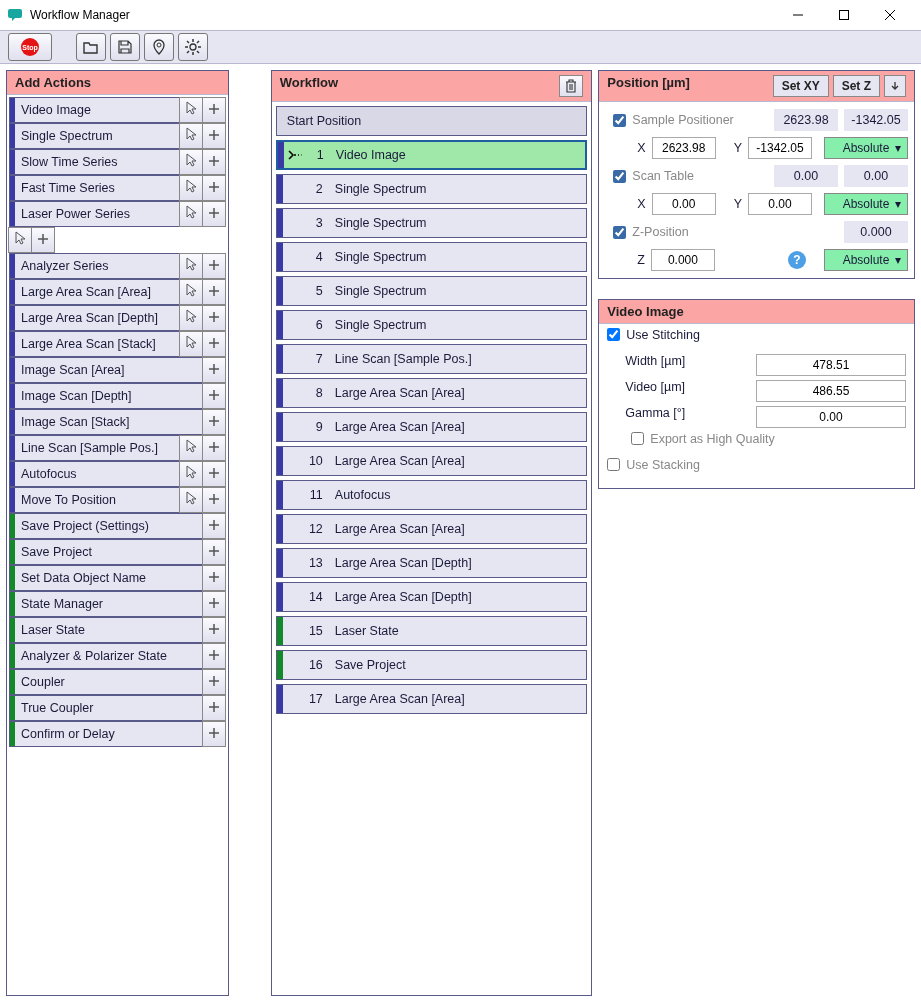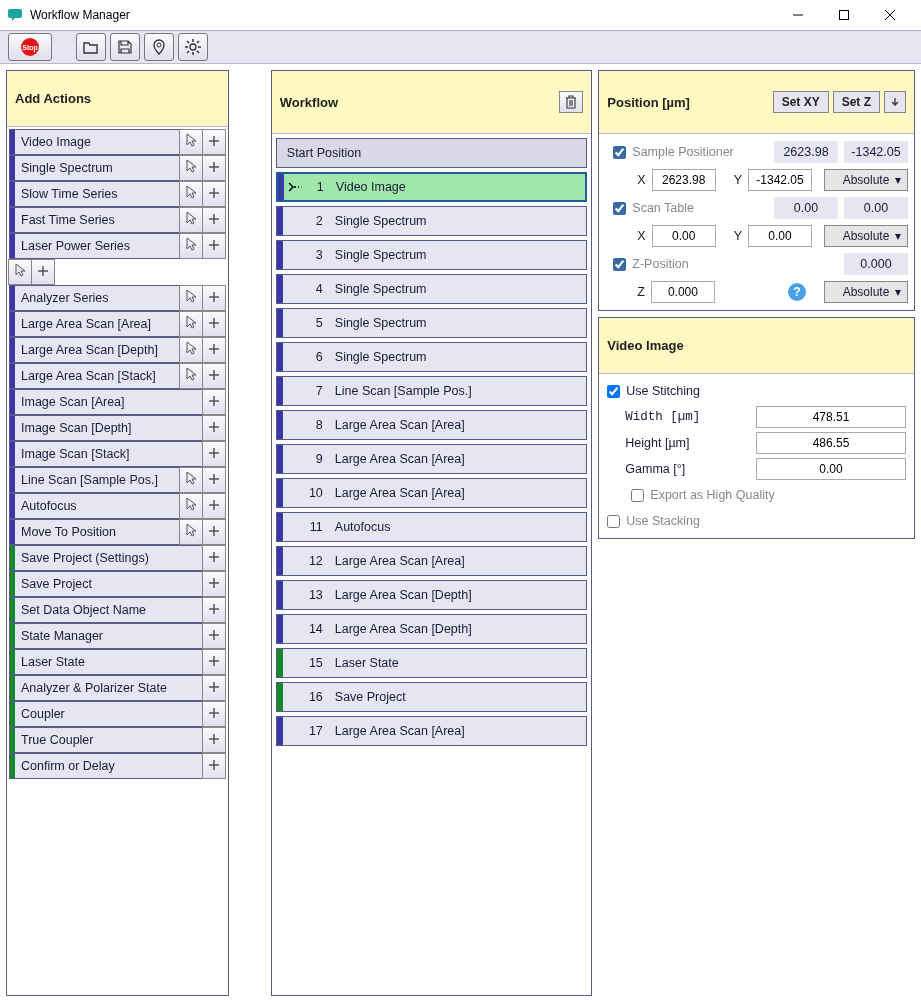--- a/index.html
+++ b/index.html
@@ -14,27 +14,27 @@
 
   
   .toolbar { height: 34px; background: #e6e6f2; border-top: 1px solid #b8b8d0; border-bottom: 1px solid #b8b8d0; display: flex; align-items: center; padding: 0 8px; gap: 4px; }
   .toolbar .tbtn { width: 30px; height: 28px; border: 1px solid #777; border-radius: 3px; background: linear-gradient(#fafafe,#e0e0ef); display: flex; align-items: center; justify-content: center; }
   .toolbar .gap { width: 16px; }
   .stop-circle { width: 18px; height: 18px; border-radius: 50%; background: #e41414; display: flex; align-items: center; justify-content: center; color: #fff; font-size: 7px; font-weight: bold; }
 
   
   .main { display: flex; gap: 6px; padding: 6px; height: calc(1002px - 30px - 34px); }
   .panel { border: 1px solid #5a5a8a; background: #fff; display: flex; flex-direction: column; }
-  .panel-header { background: #fef9c3; border-bottom: 1px solid #b8b8d0; padding: 20px 8px; font-weight: bold; font-size: 13px; color: #222; display: flex; align-items: center; }
+  .panel-header { background: #fca5a5; border-bottom: 1px solid #b8b8d0; padding: 4px 8px; font-weight: bold; font-size: 13px; color: #222; display: flex; }
   .panel-header .spacer { flex: 1; }
   .panel-body { flex: 1; overflow: auto; padding: 2px; }
 
   .col-left { width: 248px; }
   .col-mid { width: 358px; margin-left: 36px; }
-  .col-right { flex: 1; display: flex; flex-direction: column; gap: 6px; }
+  .col-right { flex: 1; display: flex; flex-direction: column; gap: 20px; }
 
   
   .action-row { display: flex; align-items: stretch; margin-bottom: 0px; height: 26px; }
   .action-item { flex: 1; border: 1px solid #5a5a8a; background: #e6e6f2; display: flex; align-items: center; font-size: 12.5px; color: #1a1a3a; }
   .action-item .stripe { width: 5px; height: 100%; }
   .stripe.blue { background: #3a3aa6; }
   .stripe.green { background: #128a2a; }
   .action-item .lbl { padding-left: 6px; }
   .action-btns { display: flex; }
   .sq-btn { width: 24px; height: 26px; border: 1px solid #888; background: linear-gradient(#fafafe,#e0e0ef); display: flex; align-items: center; justify-content: center; margin-left: -1px; }
@@ -51,27 +51,27 @@
   .wf-item .lbl { padding-left: 4px; }
   .trash-btn { width: 24px; height: 22px; border: 1px solid #888; background: linear-gradient(#fafafe,#e0e0ef); display: flex; align-items: center; justify-content: center; }
 
   
   .pos-body { padding: 4px 6px; font-size: 12.5px; color: #1a1a3a; }
   .pos-row { display: flex; align-items: center; height: 28px; gap: 6px; margin-left: 8px; }
   .pos-row .lbl { flex: 0 0 auto; }
   .pos-row input[type=checkbox] { accent-color: #3a6aa6; }
   .val-box { border: 1px solid #aaa; background: #fff; text-align: center; height: 22px; font-size: 12px; }
   .val-ro { background: #e6e6f2; border: none; text-align: center; height: 22px; display: inline-flex; align-items: center; justify-content: center; }
-  .combo { border: 1px solid #888; background: #e5e5e5; height: 22px; width: 84px; display: flex; align-items: center; justify-content: center; font-size: 12px; position: relative; }
+  .combo { border: 1px solid #888; background: #86efac; height: 22px; width: 84px; display: flex; align-items: center; justify-content: center; font-size: 12px; position: relative; }
   .combo .chev { position: absolute; right: 6px; }
   .hbtn { border: 1px solid #888; background: #e6e6f2; height: 22px; padding: 0 8px; font-size: 12px; display: inline-flex; align-items: center; }
   .help-icon { width: 18px; height: 18px; border-radius: 50%; background: #4da0e6; color: #fff; display: flex; align-items: center; justify-content: center; font-weight: bold; font-size: 12px; }
 
   .vi-body { padding: 4px 8px; font-size: 12.5px; color: #1a1a3a; }
-  .vi-row { display: flex; align-items: center; height: 26px; gap: 6px; }
+  .vi-row { display: flex; align-items: flex-start; height: 26px; gap: 6px; }
   .vi-row .lbl { flex: 1; }
   .vi-row .val-box { width: 150px; }
 
   .grey { color: #888; }
 </style>
 </head>
 <body>
 
 <div class="titlebar">
   <span class="app-icon">
@@ -809,25 +809,25 @@
     <div class="panel">
       <div class="panel-header">
         <span>Video Image</span>
       </div>
       <div class="vi-body">
         <div class="vi-row">
           <input type="checkbox" checked="" style="">
           <span>Use Stitching</span>
         </div>
         <div class="vi-row">
-          <span class="lbl" style="padding-left:18px;font-family:Liberation Mono, monospace;">Width [µm]</span>
+          <span class="lbl" style="padding-left:18px;">Width [µm]</span>
           <input class="val-box" value="478.51" style="">
         </div>
         <div class="vi-row">
-          <span class="lbl" style="padding-left:18px;">Height [µm]</span>
+          <span class="lbl" style="padding-left:18px;">Video [µm]</span>
           <input class="val-box" value="486.55" style="">
         </div>
         <div class="vi-row">
           <span class="lbl" style="padding-left:18px;">Gamma [°]</span>
           <input class="val-box" value="0.00" style="">
         </div>
         <div class="vi-row">
           <span style="width:18px;"></span>
           <input type="checkbox" style="">
           <span class="grey">Export as High Quality</span>

